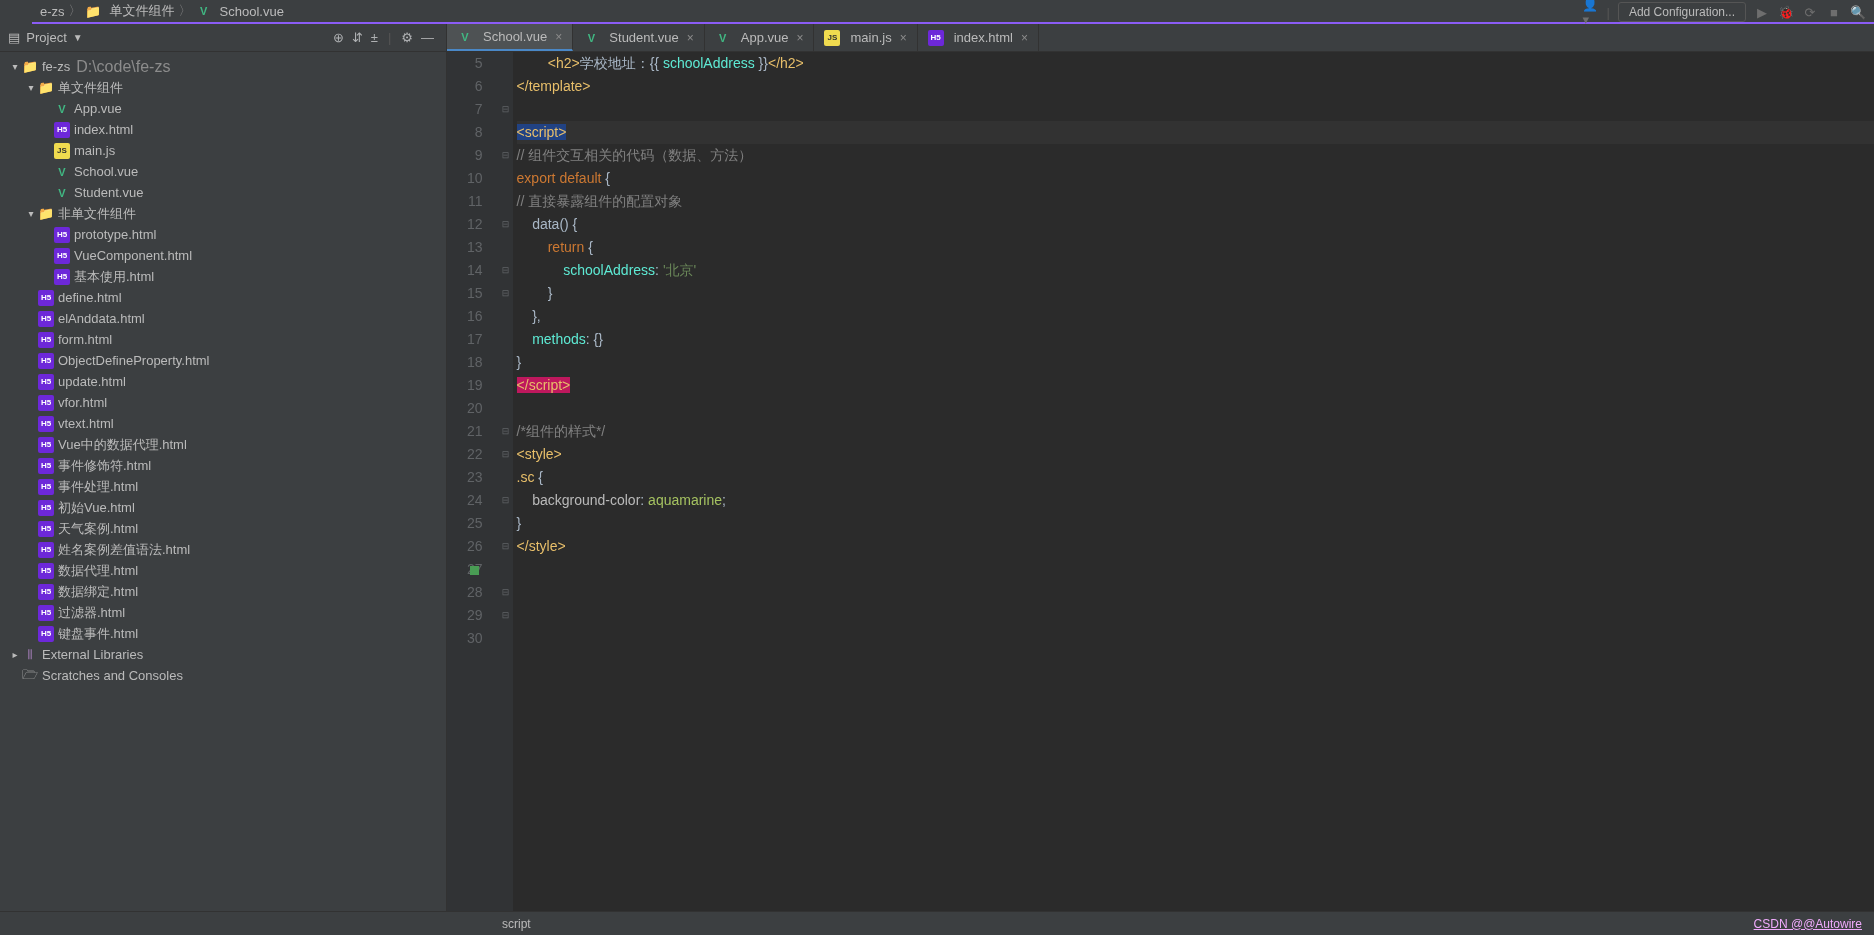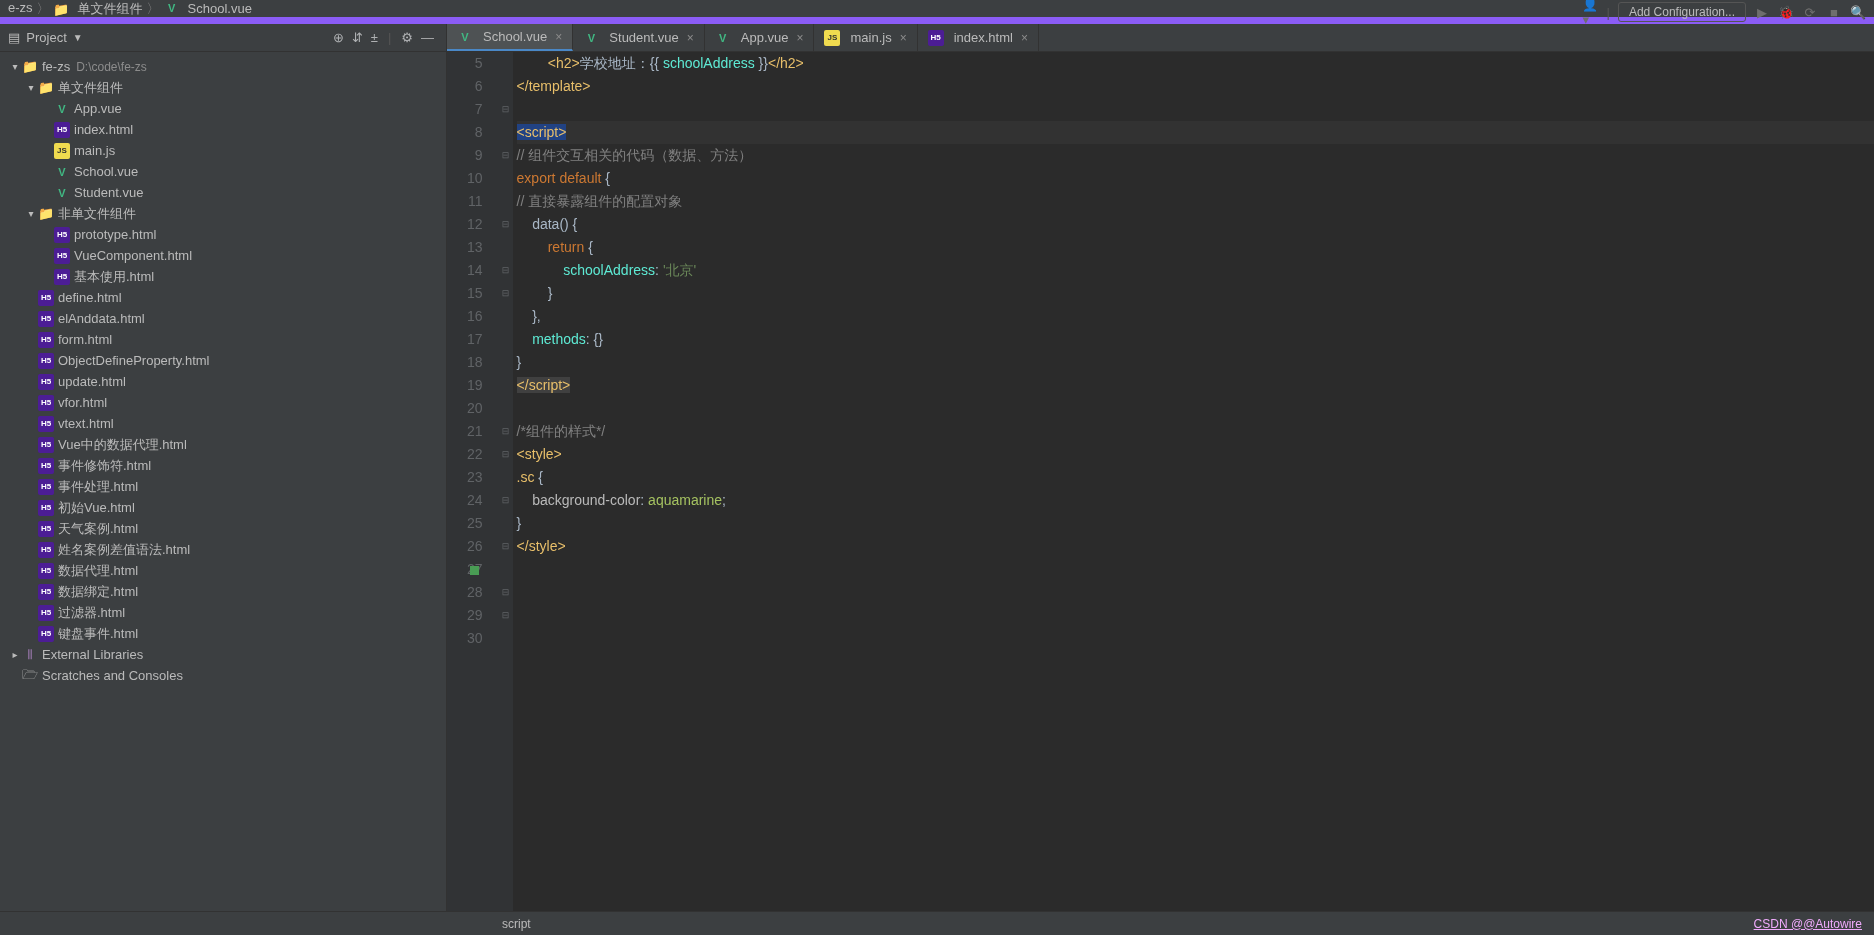--- a/index.html
+++ b/index.html
@@ -1,44 +1,44 @@
 <!DOCTYPE html>
 <html><head>
 <meta charset="utf-8">
 <style>
 * { margin:0; padding:0; box-sizing:border-box; font-family:"Segoe UI",Arial,sans-serif; }
 body { background:#3c3f41; color:#bbbbbb; font-size:13px; width:1874px; height:935px; overflow:hidden; position:relative; }
 
 
-.breadcrumb { height:24px; display:flex; align-items:flex-start; padding:0 8px; background:#3c3f41; border-bottom:7px solid #8b5cf6; }
+.breadcrumb { height:24px; display:flex; align-items:center; padding:0 8px; background:#3c3f41; border-bottom:2px solid #8b5cf6;margin-left:32px; }
 .breadcrumb .crumb { display:flex; align-items:center; gap:4px; color:#bbbbbb; }
 .breadcrumb .sep { margin:0 4px; color:#808080; }
 .top-right { position:absolute; right:8px; top:0; height:24px; display:flex; align-items:center; gap:8px; }
 .add-config { border:1px solid #555; padding:2px 10px; border-radius:3px; color:#bbbbbb; cursor:pointer; font-size:12px; }
 .tool-icon { width:16px; height:16px; display:flex; align-items:center; justify-content:center; color:#6e6e6e; cursor:pointer; }
 
 
 .main { display:flex; height:calc(935px - 24px - 24px); }
 .sidebar { width:447px; background:#3c3f41; border-right:1px solid #323232; display:flex; flex-direction:column; }
 .sidebar-header { height:28px; display:flex; align-items:center; padding:0 8px; border-bottom:1px solid #323232; background:#3c3f41; }
 .sidebar-header .title { display:flex; align-items:center; gap:6px; }
 .sidebar-header .spacer { flex:1; }
 .sidebar-header .hicon { margin:0 4px; color:#afb1b3; cursor:pointer; }
 
 .tree { flex:1; overflow:auto; padding:4px 0; }
 .tree-row { display:flex; align-items:center; height:21px; padding-left:8px; cursor:pointer; white-space:nowrap; }
 .arrow { width:14px; display:inline-flex; justify-content:center; color:#bbbbbb; font-size:10px; }
 .ficon { width:16px; height:16px; display:inline-flex; align-items:center; justify-content:center; margin-right:4px; }
 .ficon.folder { color:#8a8a8a; }
 .ficon.vue { color:#41b883; font-weight:bold; font-size:11px; }
-.ficon.html { background:#4c1d95; color:#fff; font-size:8px; border-radius:2px; font-weight:bold; }
+.ficon.html { background:#6d28d9; color:#fff; font-size:8px; border-radius:2px; font-weight:bold; }
 .ficon.js { background:#f0db4f; color:#323330; font-size:8px; border-radius:2px; font-weight:bold; }
 .ficon.lib { color:#9876aa; }
 .tree-label { color:#bbbbbb; }
-.tree-sub { color:#8c8c8c; margin-left:6px; font-size:12px; }
+.tree-sub { color:#8c8c8c; margin-left:6px; font-size:16px; }
 
 
 .editor { flex:1; display:flex; flex-direction:column; background:#2b2b2b; }
 .tabs { height:28px; display:flex; align-items:stretch; background:#3c3f41; border-bottom:1px solid #323232; }
 .tab { display:flex; align-items:center; padding:0 10px; gap:6px; border-right:1px solid #323232; color:#bbbbbb; cursor:pointer; }
 .tab.active { background:#4e5254; border-bottom:2px solid #4a88c7; }
 .tab .close { color:#8c8c8c; font-size:12px; margin-left:2px; }
 
 .code-area { flex:1; display:flex; overflow:auto; font-family:Consolas,"Courier New",monospace; font-size:14px; line-height:23px; }
 .gutter { background:#313335; color:#606366; text-align:right; padding:0 16px 0 20px; user-select:none; }
@@ -51,21 +51,21 @@
 
 
 .tag { color:#e8bf6a; }
 .keyword { color:#cc7832; }
 .str { color:#6a8759; }
 .attr { color:#5eead4; }
 .ident { color:#a9b7c6; }
 .comment { color:#808080; }
 .punct { color:#a9b7c6; }
 .hl-tag-open { background:#214283; }
-.hl-tag-close { background:#404040; }
+.hl-tag-close { background:#be185d; }
 .css-prop { color:#bababa;margin-top:10px; }
 .css-val { color:#a5c261; }
 .gutter-mark { position:relative; }
 .gutter-mark::after { content:""; position:absolute; left:3px; top:8px; width:9px; height:9px; background:#499c54; }
 
 
 .statusbar { position:absolute; bottom:0; left:0; right:0; height:24px; background:#3c3f41; border-top:1px solid #323232; display:flex; align-items:center; padding:0 12px; color:#bbbbbb; font-size:12px; }
 .statusbar .right { margin-left:auto; color:#f0abfc;text-decoration:underline; }
 </style>
 </head>

